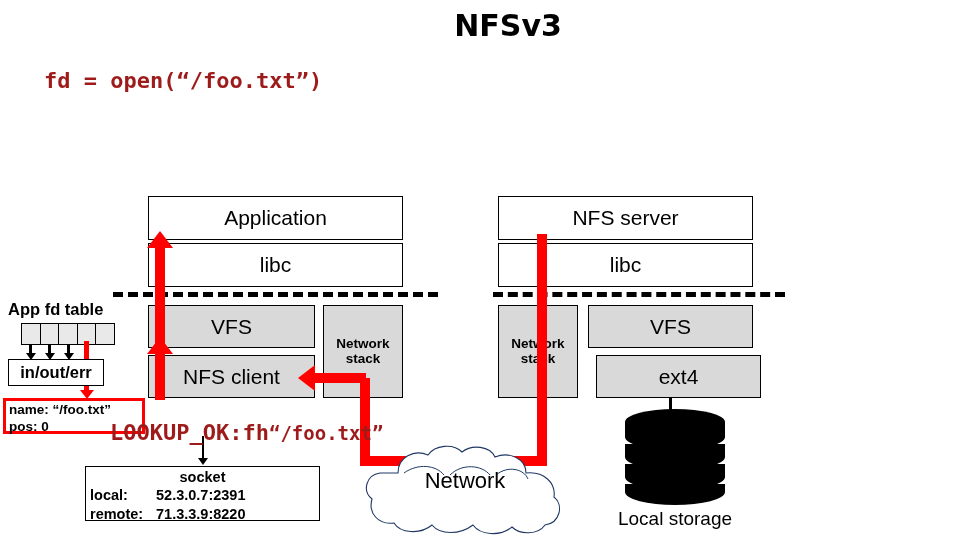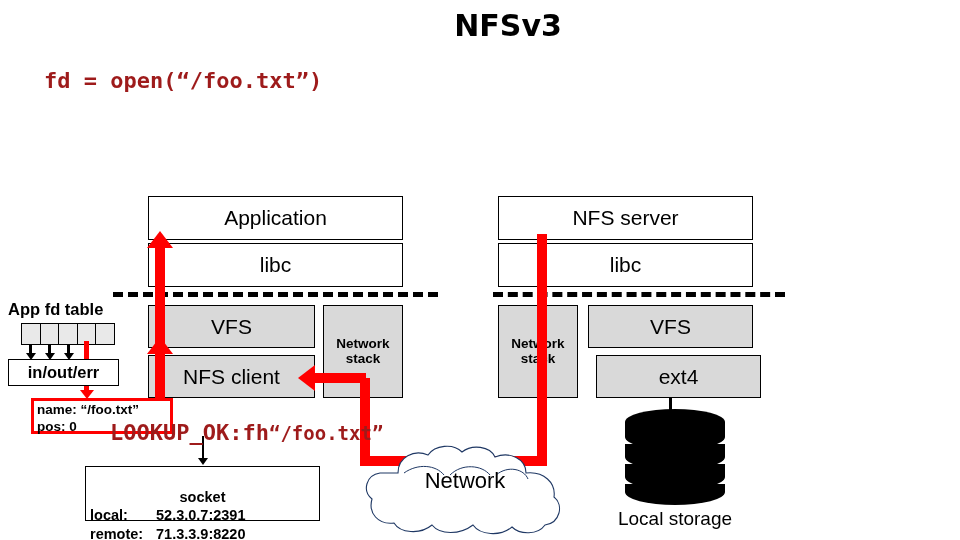--- a/index.html
+++ b/index.html
@@ -112,56 +112,55 @@
     box-sizing: border-box;
     width: 20px; height: 22px;
     border: 1.5px solid #000000;
     background: #e9e9e9;
     margin-left: -1.5px;
   }
   #fdtable .cell:first-child { margin-left: 0; }
 
   #inouterr {
     left: 8px; top: 359px;
-    width: 111px; height: 27px;
+    width: 96px; height: 27px;
     box-sizing: border-box;
     border: 1.5px solid #000000;
     background: #ffffff;
     display: flex; align-items: center; justify-content: center;
     font-size: 16.5px; font-weight: bold; color: #000000;
   }
 
   #namebox {
     left: 3px; top: 398px;
     width: 142px; height: 36px;
     box-sizing: border-box;
     border: 3px solid #ff0000;
     background: #ffffff;
     padding: 1px 3px;
     font-size: 13.5px;
     font-weight: bold;
     color: #000000;
     line-height: 1.25;
     white-space: nowrap;
-    margin-left: 28px;
   }
 
   #socketbox {
     left: 85px; top: 466px;
     width: 235px; height: 55px;
     box-sizing: border-box;
     border: 1.5px solid #000000;
     background: #ffffff;
     font-size: 14.5px;
     font-weight: bold;
     color: #000000;
     line-height: 1.27;
     padding-top: 1px;
   }
-  #socketbox .sk-title { text-align: center; margin-top: 20px; }
+  #socketbox .sk-title { text-align: center; }
   #socketbox .sk-row { display: flex; padding-left: 4px; }
   #socketbox .sk-key { width: 66px; }
   #socketbox .sk-val { }
 
   
   #lookup {
     left: 110px; top: 420px;
     font-family: "DejaVu Sans Mono", monospace;
     font-weight: bold;
     color: #9e1b1b;

